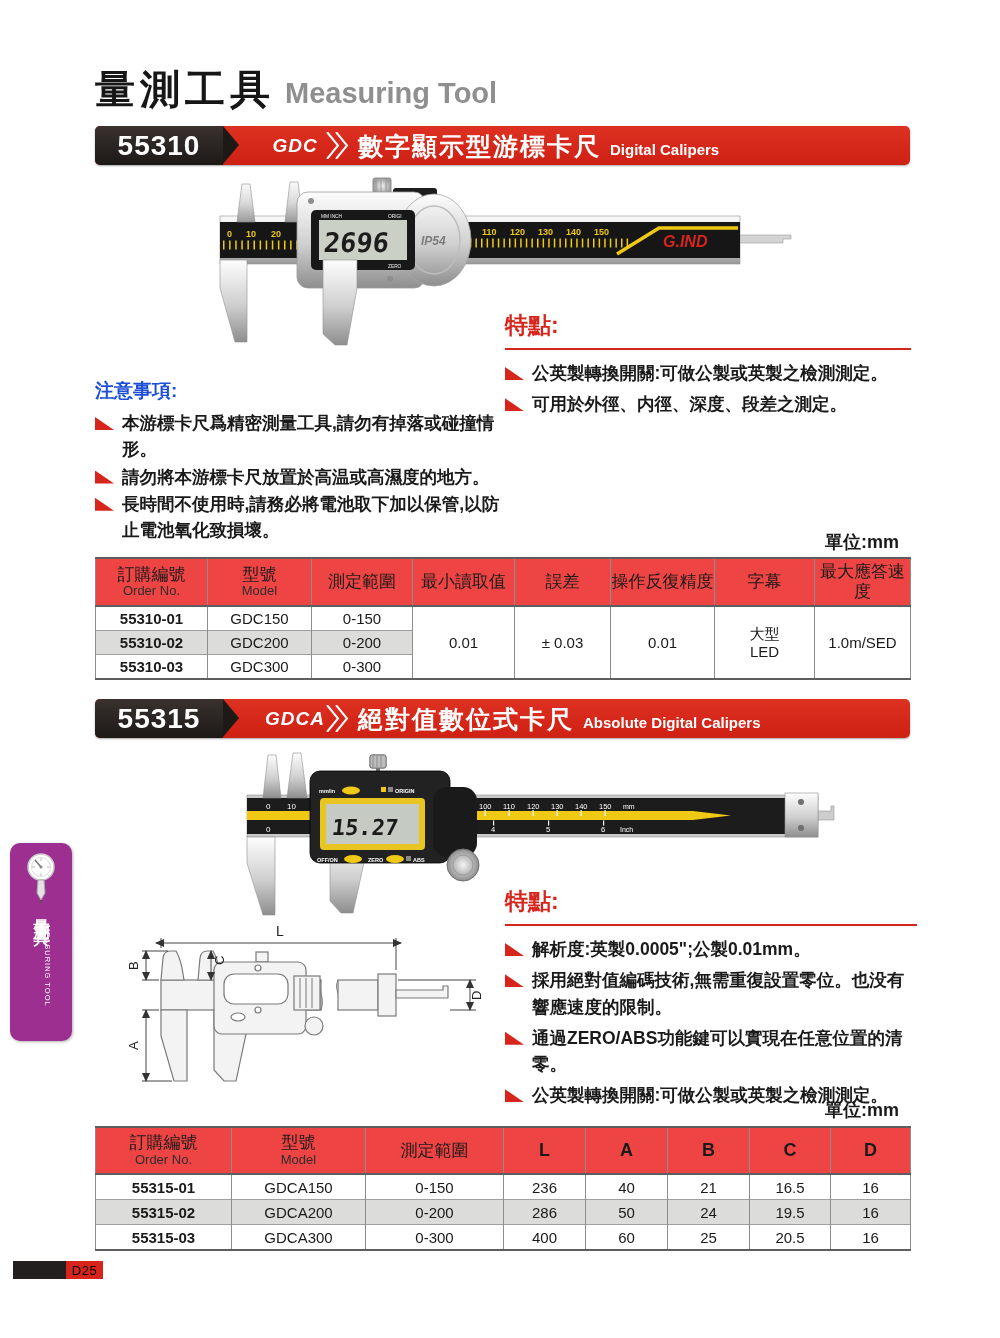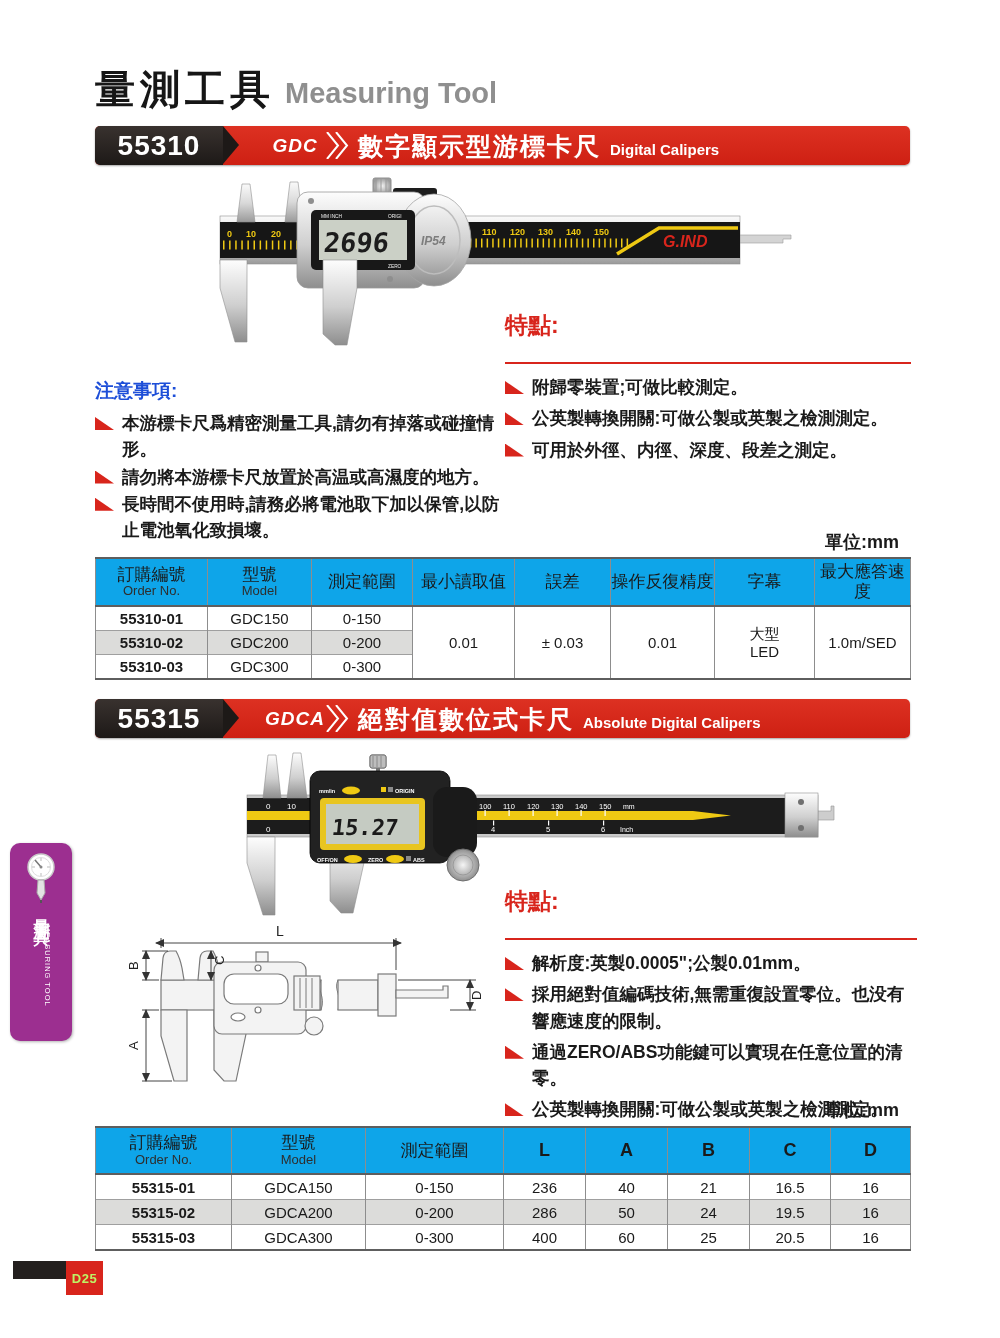--- a/index.html
+++ b/index.html
@@ -30,32 +30,32 @@
   .notes-block{position:absolute;left:95px;top:366px;width:414px;}
   .notes-heading{color:#1d4ed8;font-size:19px;font-weight:bold;margin:12px 0 6px 0;}
   .bullet{display:flex;align-items:flex-start;margin-bottom:1px;}
   .tri{flex:0 0 19px;width:19px;height:13px;margin:7px 8px 0 0;background:#d8251c;
        clip-path:polygon(0 0,100% 100%,0 100%);}
   .bullet .txt{font-size:17.5px;font-weight:bold;line-height:1.5;}
 
   .features-block1{position:absolute;left:505px;top:310px;width:406px;}
   .features-block2{position:absolute;left:505px;top:886px;width:412px;}
   .features-heading{color:#d8251c;font-size:23px;font-weight:bold;margin:0 0 10px 0;
-       border-bottom:2px solid #d8251c;padding-bottom:21px;}
+       border-bottom:2px solid #d8251c;padding-bottom:7px;}
   .feat .bullet{margin-bottom:5px;}
 
   
   .unit-label{position:absolute;left:84px;width:815px;text-align:right;font-size:18px;font-weight:bold;}
 
   
   table.spec{position:absolute;left:95px;border-collapse:collapse;table-layout:fixed;width:815px;
        border-top:2px solid #5e5e5e;border-bottom:2px solid #5e5e5e;background:#fff;}
   table.spec th,table.spec td{border-left:1px solid #8d8d8d;border-right:1px solid #8d8d8d;
        text-align:center;vertical-align:middle;padding:0;}
-  table.spec thead th{background:#0ea5e9;border-bottom:2px solid #5e5e5e;font-weight:normal;margin-top:32px;}
+  table.spec thead th{background:#ef4444;border-bottom:2px solid #5e5e5e;font-weight:normal;margin-top:32px;}
   .t1 thead th{height:46px;}
   .t2 thead th{height:45px;}
   .t1 tbody td{height:23px;font-size:15px;}
   .t2 tbody td{height:24px;font-size:15px;}
   table.spec tbody tr + tr td{border-top:1px solid #9f9f9f;}
   .hz{font-size:17px;line-height:1.15;color:#1a1a1a;}
   .he{font-size:13px;color:#2e2e2e;line-height:1.15;}
   .hl{font-size:18px;font-weight:bold;}
   td.order{font-weight:bold;}
   td.shade{background:#dcdcda;}
@@ -70,21 +70,21 @@
   .side-tab{position:absolute;left:10px;top:843px;width:62px;height:198px;background:#9c2f90;
       border-radius:10px;box-shadow:1px 1px 3px rgba(0,0,0,.3);display:flex;flex-direction:column;align-items:center;}
   .side-text{display:flex;writing-mode:vertical-rl;margin-top:2px;}
   .side-text .zh{writing-mode:vertical-rl;text-orientation:upright;color:#fff;font-weight:bold;
       font-size:16px;letter-spacing:4px;}
   .side-text .en{writing-mode:vertical-rl;color:#fff;font-size:7.5px;letter-spacing:1px;margin-top:3px;}
 
   
   .footer{position:absolute;left:13px;top:1261px;display:flex;}
   .footer .black{width:53px;height:18px;background:#231f1e;}
-  .footer .red{width:37px;height:34px;background:#d8251c;color:#bef264;font-size:13px;font-weight:bold;
+  .footer .red{width:37px;height:18px;background:#d8251c;color:#000000;font-size:13px;font-weight:normal;
       display:flex;align-items:center;justify-content:center;letter-spacing:.5px;}
 
   svg text{font-family:"Liberation Sans","DejaVu Sans",sans-serif;}
   .lcdfont{font-family:"DejaVu Sans Mono",monospace;}
 </style>
 </head>
 <body>
 
 <div class="page">
 
@@ -181,24 +181,20 @@
       <span class="txt">請勿將本游標卡尺放置於高温或高濕度的地方。</span>
     </div>
     <div class="bullet">
       <span class="tri"></span>
       <span class="txt">長時間不使用時,請務必將電池取下加以保管,以防止電池氧化致損壞。</span>
     </div>
   </div>
 
   <div class="features-block1 feat">
     <p class="features-heading">特點:</p>
-    <div class="bullet">
-      <span class="tri"></span>
-      <span class="txt">附歸零裝置;可做比較測定。</span>
-    </div>
     <div class="bullet">
       <span class="tri"></span>
       <span class="txt">公英製轉換開關:可做公製或英製之檢測測定。</span>
     </div>
     <div class="bullet">
       <span class="tri"></span>
       <span class="txt">可用於外徑、内徑、深度、段差之測定。</span>
     </div>
   </div>
 

